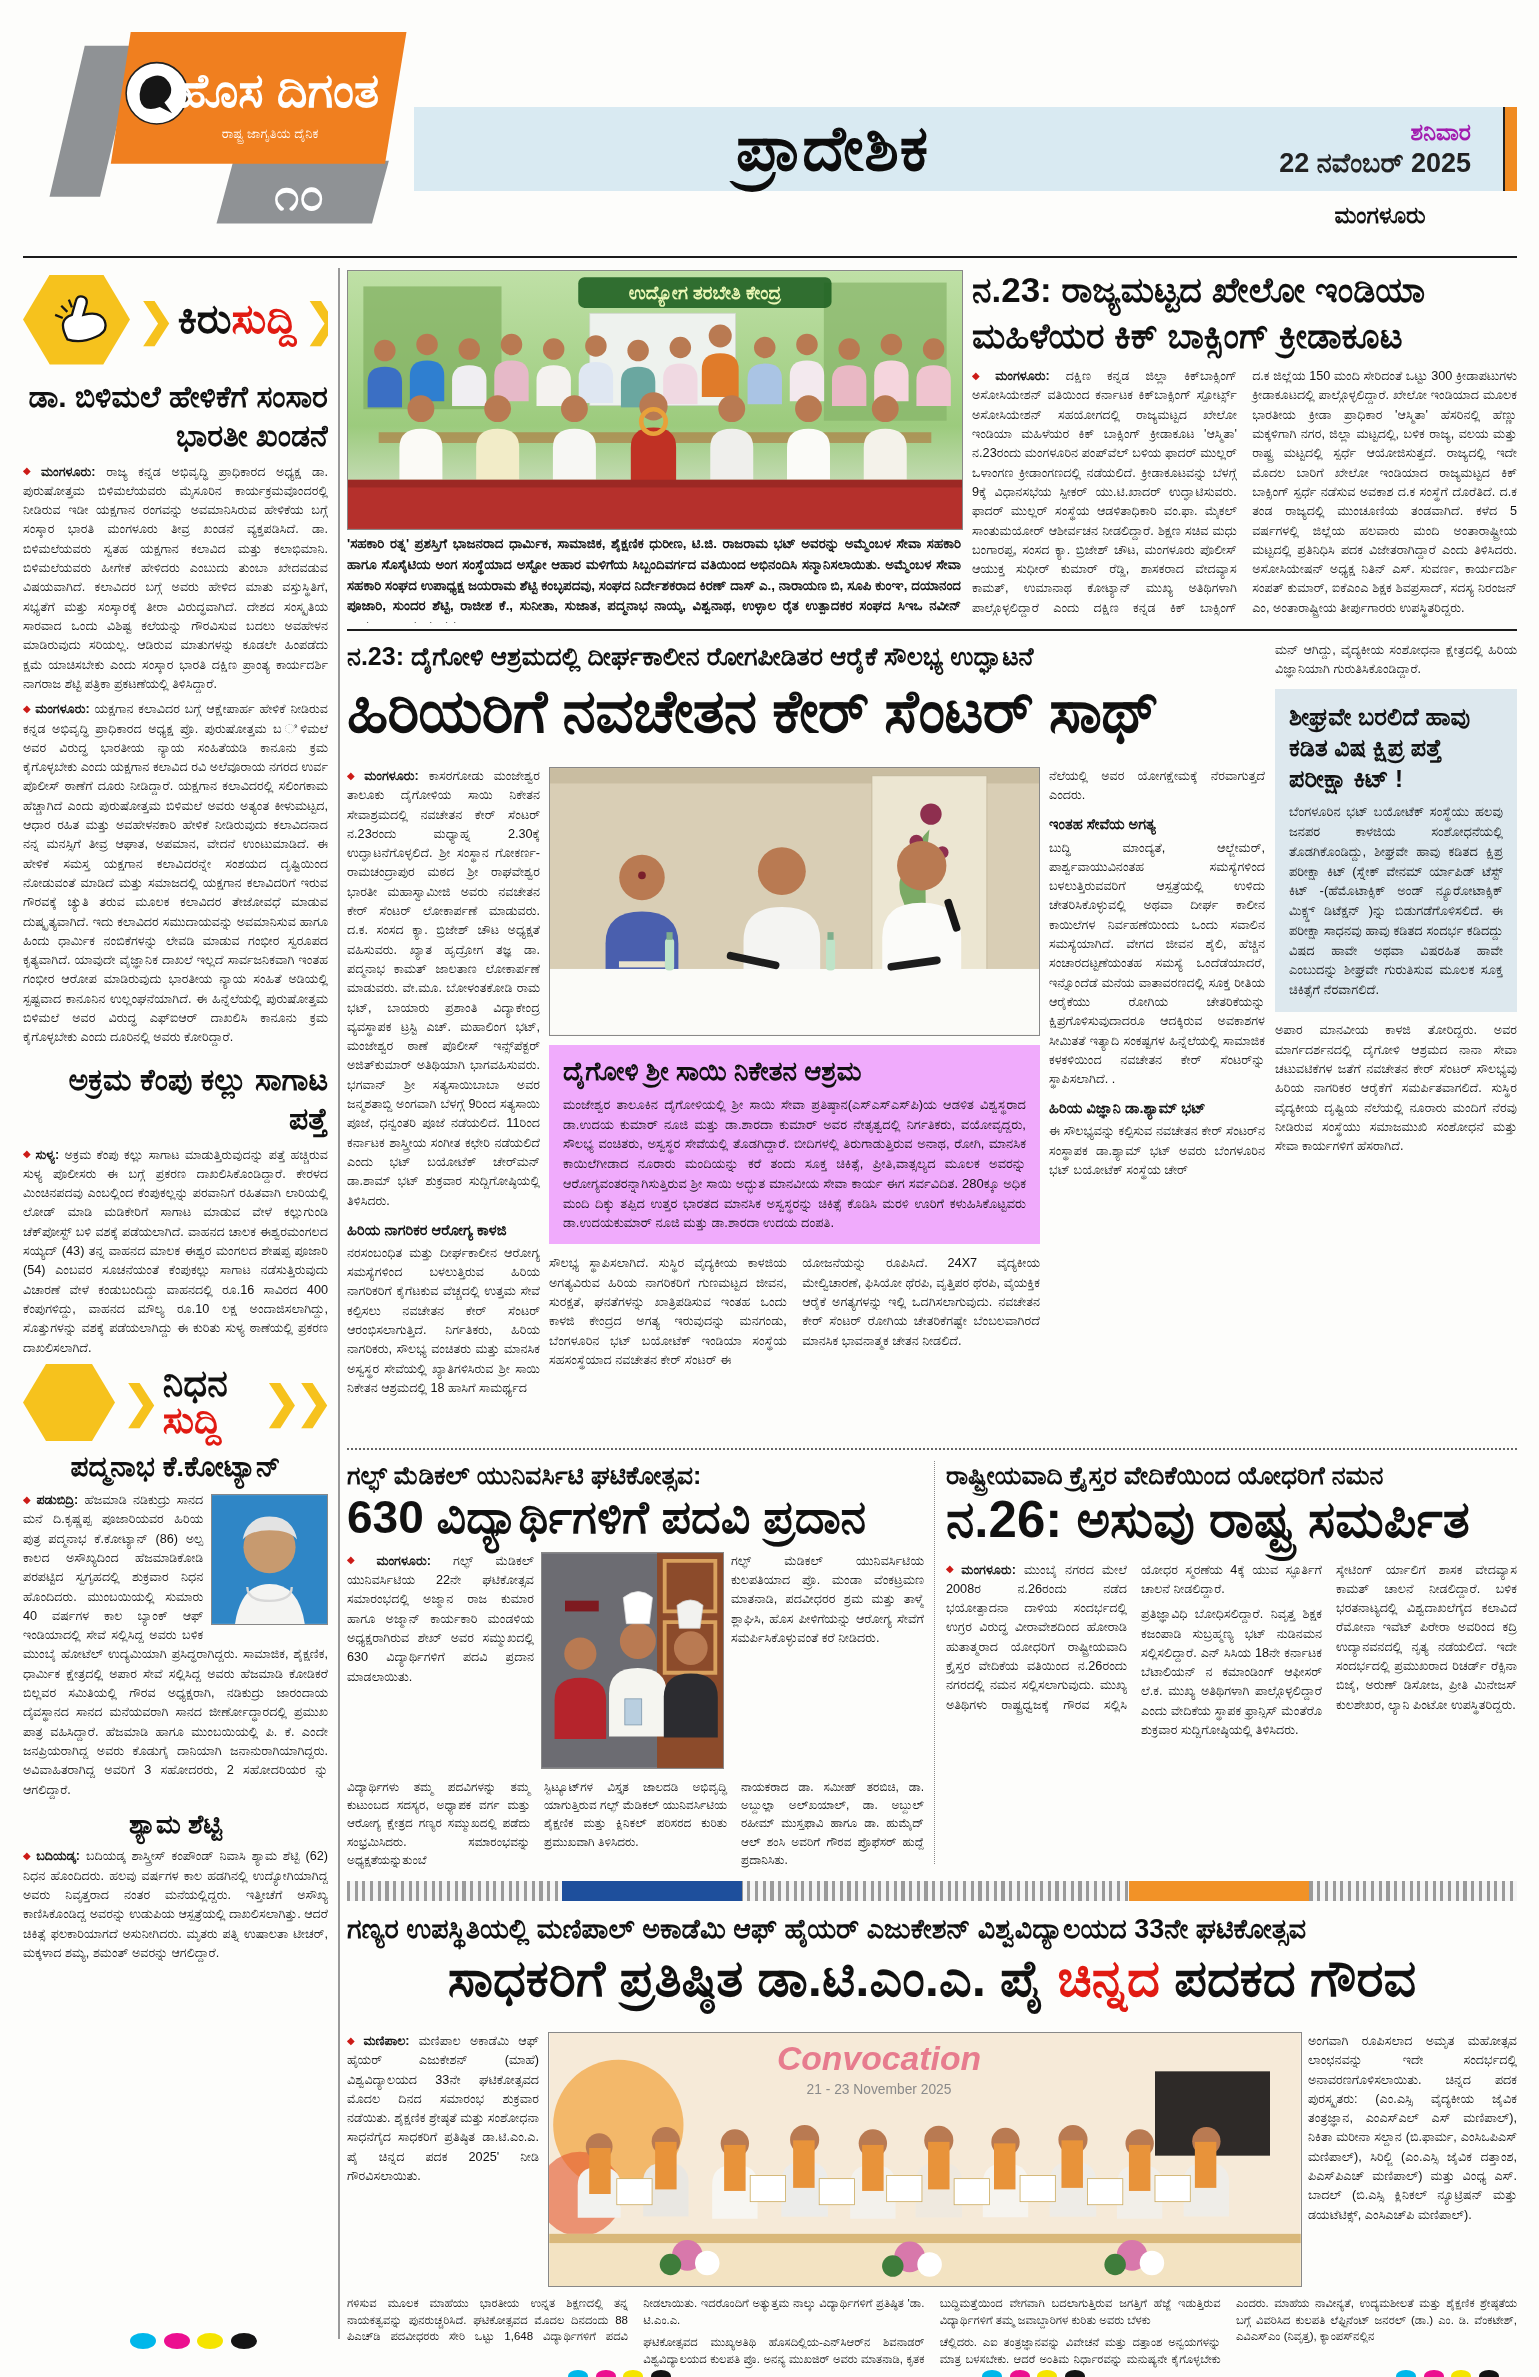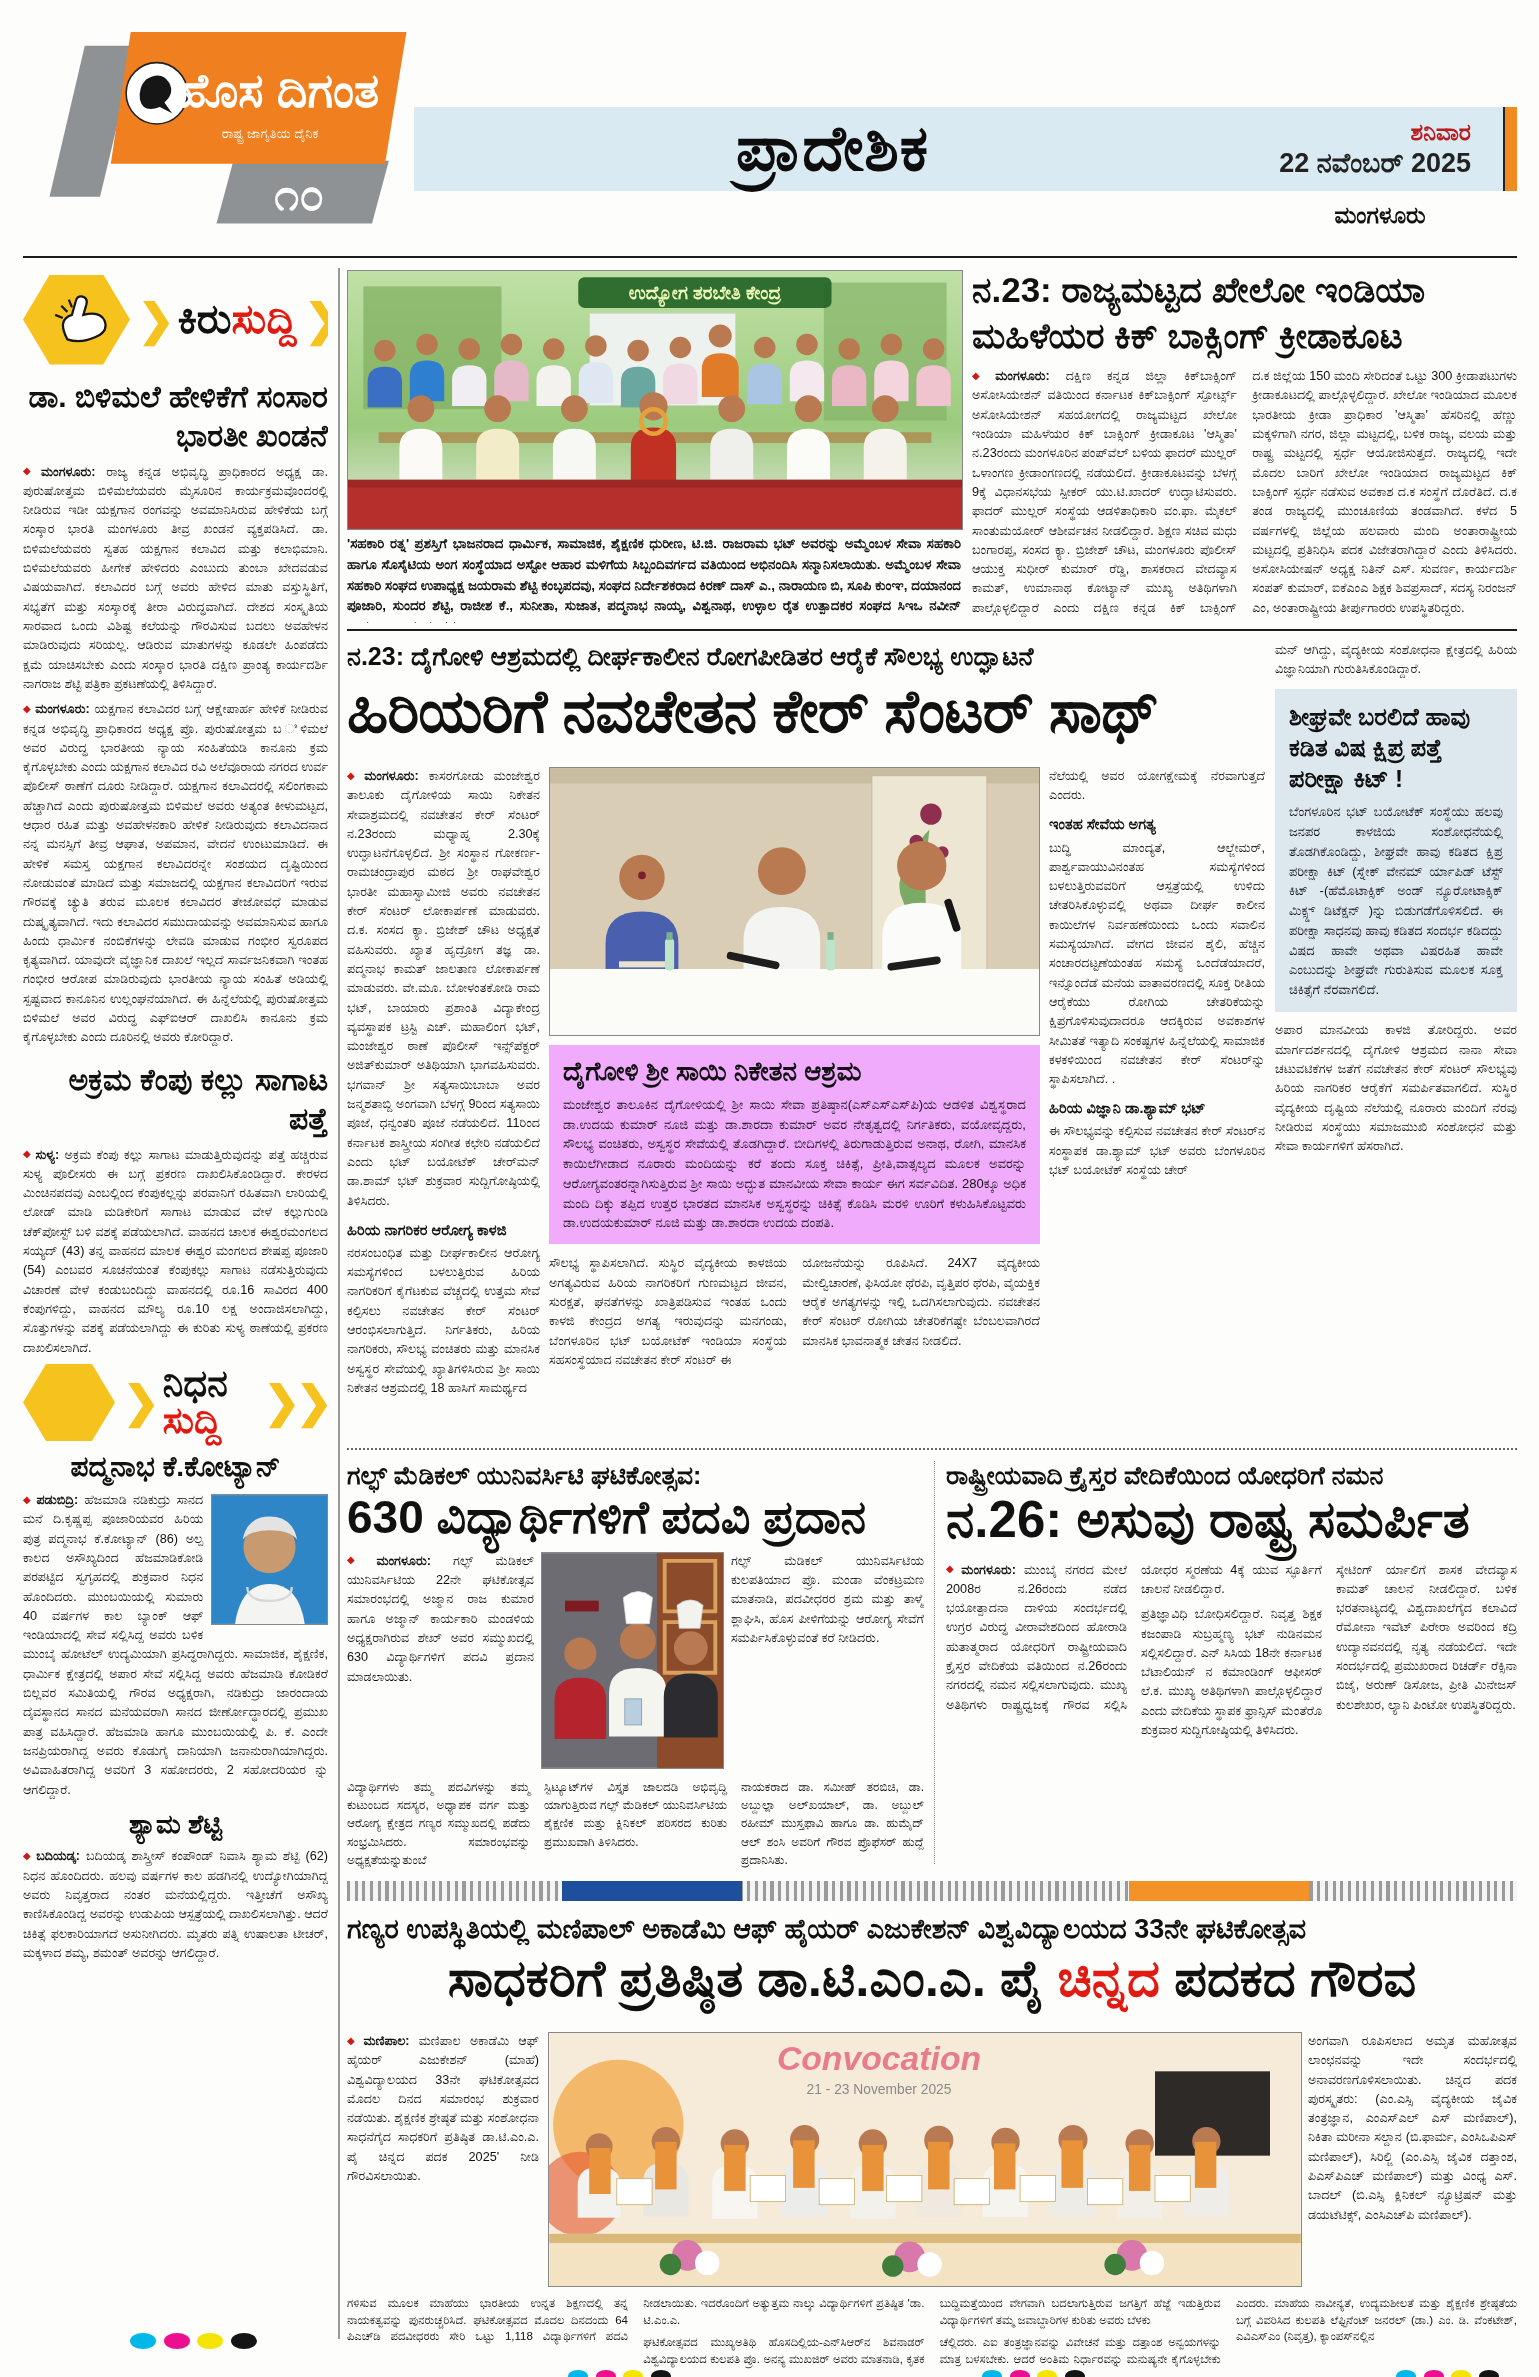--- a/index.html
+++ b/index.html
@@ -6,21 +6,21 @@
   .page{position:relative;width:1540px;height:2377px;background:#fdfdfb;margin:0 auto;
         font-family:"Liberation Sans",sans-serif;color:#111;overflow:hidden;}
   .abs{position:absolute;}
   .rule{background:#1c1c1c;}
   .dotrule{border-top:2.3px dotted #666;}
   .vline{background:#9a9a9a;}
   .vdots{border-left:1.5px dotted #888;}
   .band{background:#d9eaf2;display:flex;align-items:center;}
   .section-title{font-size:63px;font-weight:bold;color:#0d0d0d;letter-spacing:0.8px;}
   .dateblock{margin-left:auto;text-align:right;padding-right:46px;line-height:1.25;}
-  .day{color:#b91c1c;font-weight:bold;font-size:23px;}
+  .day{color:#a21caf;font-weight:bold;font-size:23px;}
   .date{font-size:27px;font-weight:bold;color:#222;}
   .orangebar{position:absolute;right:0;top:0;bottom:0;width:12.3px;background:#f08b22;border-left:2.3px solid #222;}
   .city{font-size:23px;font-weight:bold;text-align:center;}
   .col{font-size:12.7px;line-height:1.52;text-align:justify;}
   .col p{margin:0 0 6.1px 0;text-indent:0;}
   .lead{font-weight:bold;}
   .bullet{color:#cc1b17;font-size:10px;vertical-align:1.5px;padding-right:3.1px;}
   .sb-head{font-weight:bold;font-size:30px;line-height:1.3;text-align:right;margin:12.3px 0 7.7px;}
   .sb-head.center{text-align:center;}
   .badge{display:flex;align-items:center;gap:7.7px;margin:4.6px 0 7.7px;}
@@ -356,21 +356,21 @@
         <circle cx="448" cy="304" r="14" fill="#3f7d3b"></circle>
       <circle cx="760" cy="290" r="20" fill="#d878ab"></circle>
         <circle cx="786" cy="300" r="16" fill="#ffffff"></circle>
         <circle cx="738" cy="302" r="14" fill="#3f7d3b"></circle>
     </g>
   </svg>
 
   <div class="abs col clip" style="left:1308px;top:2032px;width:209px;height:253px;">ಅಂಗವಾಗಿ ರೂಪಿಸಲಾದ ಅಮೃತ ಮಹೋತ್ಸವ ಲಾಂಛನವನ್ನು ಇದೇ ಸಂದರ್ಭದಲ್ಲಿ ಅನಾವರಣಗೊಳಿಸಲಾಯಿತು. ಚಿನ್ನದ ಪದಕ ಪುರಸ್ಕೃತರು: (ಎಂ.ಎಸ್ಸಿ ವೈದ್ಯಕೀಯ ಜೈವಿಕ ತಂತ್ರಜ್ಞಾನ, ಎಂಎಸ್‌ಎಲ್ ಎಸ್ ಮಣಿಪಾಲ್), ನಿಕಿತಾ ಮರೀನಾ ಸಲ್ದಾನ (ಬಿ.ಫಾರ್ಮ, ಎಂಸಿಒಪಿಎಸ್ ಮಣಿಪಾಲ್), ಸಿರಿಲ್ಜಿ (ಎಂ.ಎಸ್ಸಿ ಜೈವಿಕ ದತ್ತಾಂಶ, ಪಿಎಸ್‌ಪಿಎಚ್ ಮಣಿಪಾಲ್) ಮತ್ತು ವಿಂಧ್ಯ ಎಸ್. ಬಾದಲ್ (ಬಿ.ಎಸ್ಸಿ ಕ್ಲಿನಿಕಲ್ ನ್ಯೂಟ್ರಿಷನ್ ಮತ್ತು ಡಯಟೆಟಿಕ್ಸ್, ಎಂಸಿಎಚ್‌ಪಿ ಮಣಿಪಾಲ್).</div>
 
   <div class="abs fourcol col clip" style="left:347px;top:2295px;width:1170px;height:74px;font-size:11.5px;line-height:1.45;">
-    <p>ಗಳಿಸುವ ಮೂಲಕ ಮಾಹೆಯು ಭಾರತೀಯ ಉನ್ನತ ಶಿಕ್ಷಣದಲ್ಲಿ ತನ್ನ ನಾಯಕತ್ವವನ್ನು ಪುನರುಚ್ಚರಿಸಿದೆ. ಘಟಿಕೋತ್ಸವದ ಮೊದಲ ದಿನದಂದು 64 ಪಿಎಚ್‌ಡಿ ಪದವೀಧರರು ಸೇರಿ ಒಟ್ಟು 1,118 ವಿದ್ಯಾರ್ಥಿಗಳಿಗೆ ಪದವಿ ನೀಡಲಾಯಿತು. ಇದರೊಂದಿಗೆ ಅತ್ಯುತ್ತಮ ನಾಲ್ಕು ವಿದ್ಯಾರ್ಥಿಗಳಿಗೆ ಪ್ರತಿಷ್ಠಿತ 'ಡಾ. ಟಿ.ಎಂ.ಎ.</p>
+    <p>ಗಳಿಸುವ ಮೂಲಕ ಮಾಹೆಯು ಭಾರತೀಯ ಉನ್ನತ ಶಿಕ್ಷಣದಲ್ಲಿ ತನ್ನ ನಾಯಕತ್ವವನ್ನು ಪುನರುಚ್ಚರಿಸಿದೆ. ಘಟಿಕೋತ್ಸವದ ಮೊದಲ ದಿನದಂದು 88 ಪಿಎಚ್‌ಡಿ ಪದವೀಧರರು ಸೇರಿ ಒಟ್ಟು 1,648 ವಿದ್ಯಾರ್ಥಿಗಳಿಗೆ ಪದವಿ ನೀಡಲಾಯಿತು. ಇದರೊಂದಿಗೆ ಅತ್ಯುತ್ತಮ ನಾಲ್ಕು ವಿದ್ಯಾರ್ಥಿಗಳಿಗೆ ಪ್ರತಿಷ್ಠಿತ 'ಡಾ. ಟಿ.ಎಂ.ಎ.</p>
     <p>ಘಟಿಕೋತ್ಸವದ ಮುಖ್ಯಅತಿಥಿ ಹೊಸದಿಲ್ಲಿಯ-ಎನ್‌ಸಿಆರ್‌ನ ಶಿವನಾಡರ್ ವಿಶ್ವವಿದ್ಯಾಲಯದ ಕುಲಪತಿ ಪ್ರೊ. ಅನನ್ಯ ಮುಖಜಿರ್ ಅವರು ಮಾತನಾಡಿ, ಕೃತಕ ಬುದ್ಧಿಮತ್ತೆಯಿಂದ ವೇಗವಾಗಿ ಬದಲಾಗುತ್ತಿರುವ ಜಗತ್ತಿಗೆ ಹೆಜ್ಜೆ ಇಡುತ್ತಿರುವ ವಿದ್ಯಾರ್ಥಿಗಳಿಗೆ ತಮ್ಮ ಜವಾಬ್ದಾರಿಗಳ ಕುರಿತು ಅವರು ಬೆಳಕು</p>
     <p>ಚೆಲ್ಲಿದರು. ಎಐ ತಂತ್ರಜ್ಞಾನವನ್ನು ವಿವೇಚನೆ ಮತ್ತು ದತ್ತಾಂಶ ಅನ್ವಯಗಳನ್ನು ಮಾತ್ರ ಬಳಸಬೇಕು. ಆದರೆ ಅಂತಿಮ ನಿರ್ಧಾರವನ್ನು ಮನುಷ್ಯನೇ ಕೈಗೊಳ್ಳಬೇಕು ಎಂದರು. ಮಾಹೆಯ ನಾವೀನ್ಯತೆ, ಉದ್ಯಮಶೀಲತೆ ಮತ್ತು ಶೈಕ್ಷಣಿಕ ಶ್ರೇಷ್ಠತೆಯ ಬಗ್ಗೆ ವಿವರಿಸಿದ ಕುಲಪತಿ ಲೆಫ್ಟಿನೆಂಟ್ ಜನರಲ್ (ಡಾ.) ಎಂ. ಡಿ. ವೆಂಕಟೇಶ್, ಎವಿಎಸ್‌ಎಂ (ನಿವೃತ್ತ), ಕ್ಯಾಂಪಸ್‌ನಲ್ಲಿನ</p>
 
   </div>
 
   <div class="abs dots" style="left:130px;top:2333px;">
     <div class="dot" style="background:#00b7ea;"></div>
     <div class="dot" style="background:#ec0f8f;"></div>
     <div class="dot" style="background:#f5e400;"></div>
     <div class="dot" style="background:#141414;"></div>

